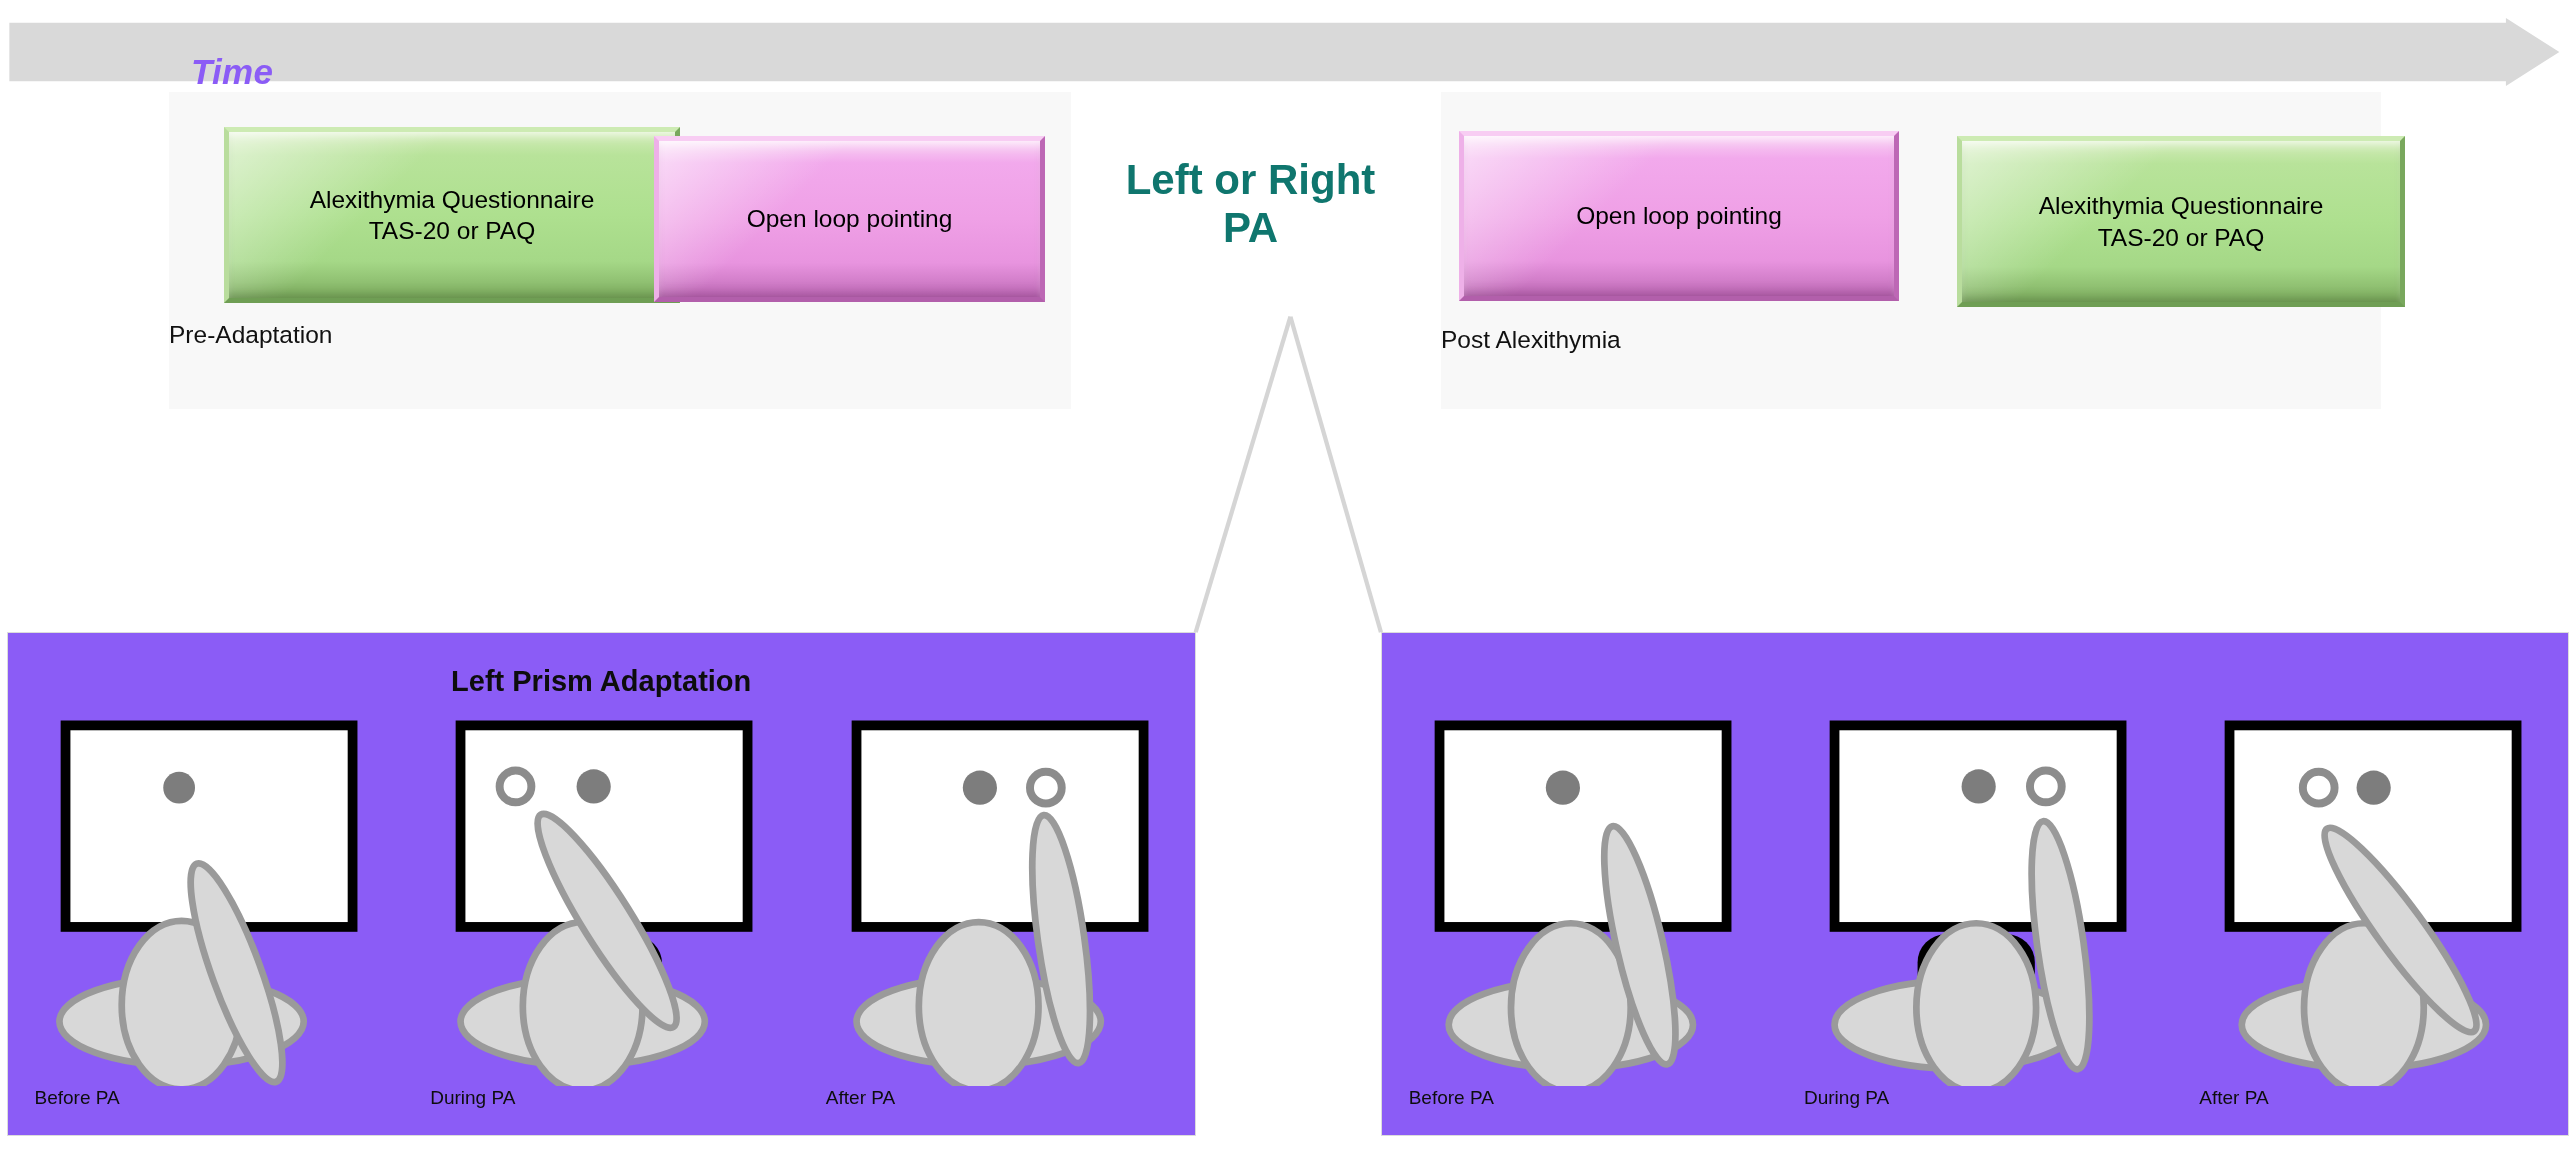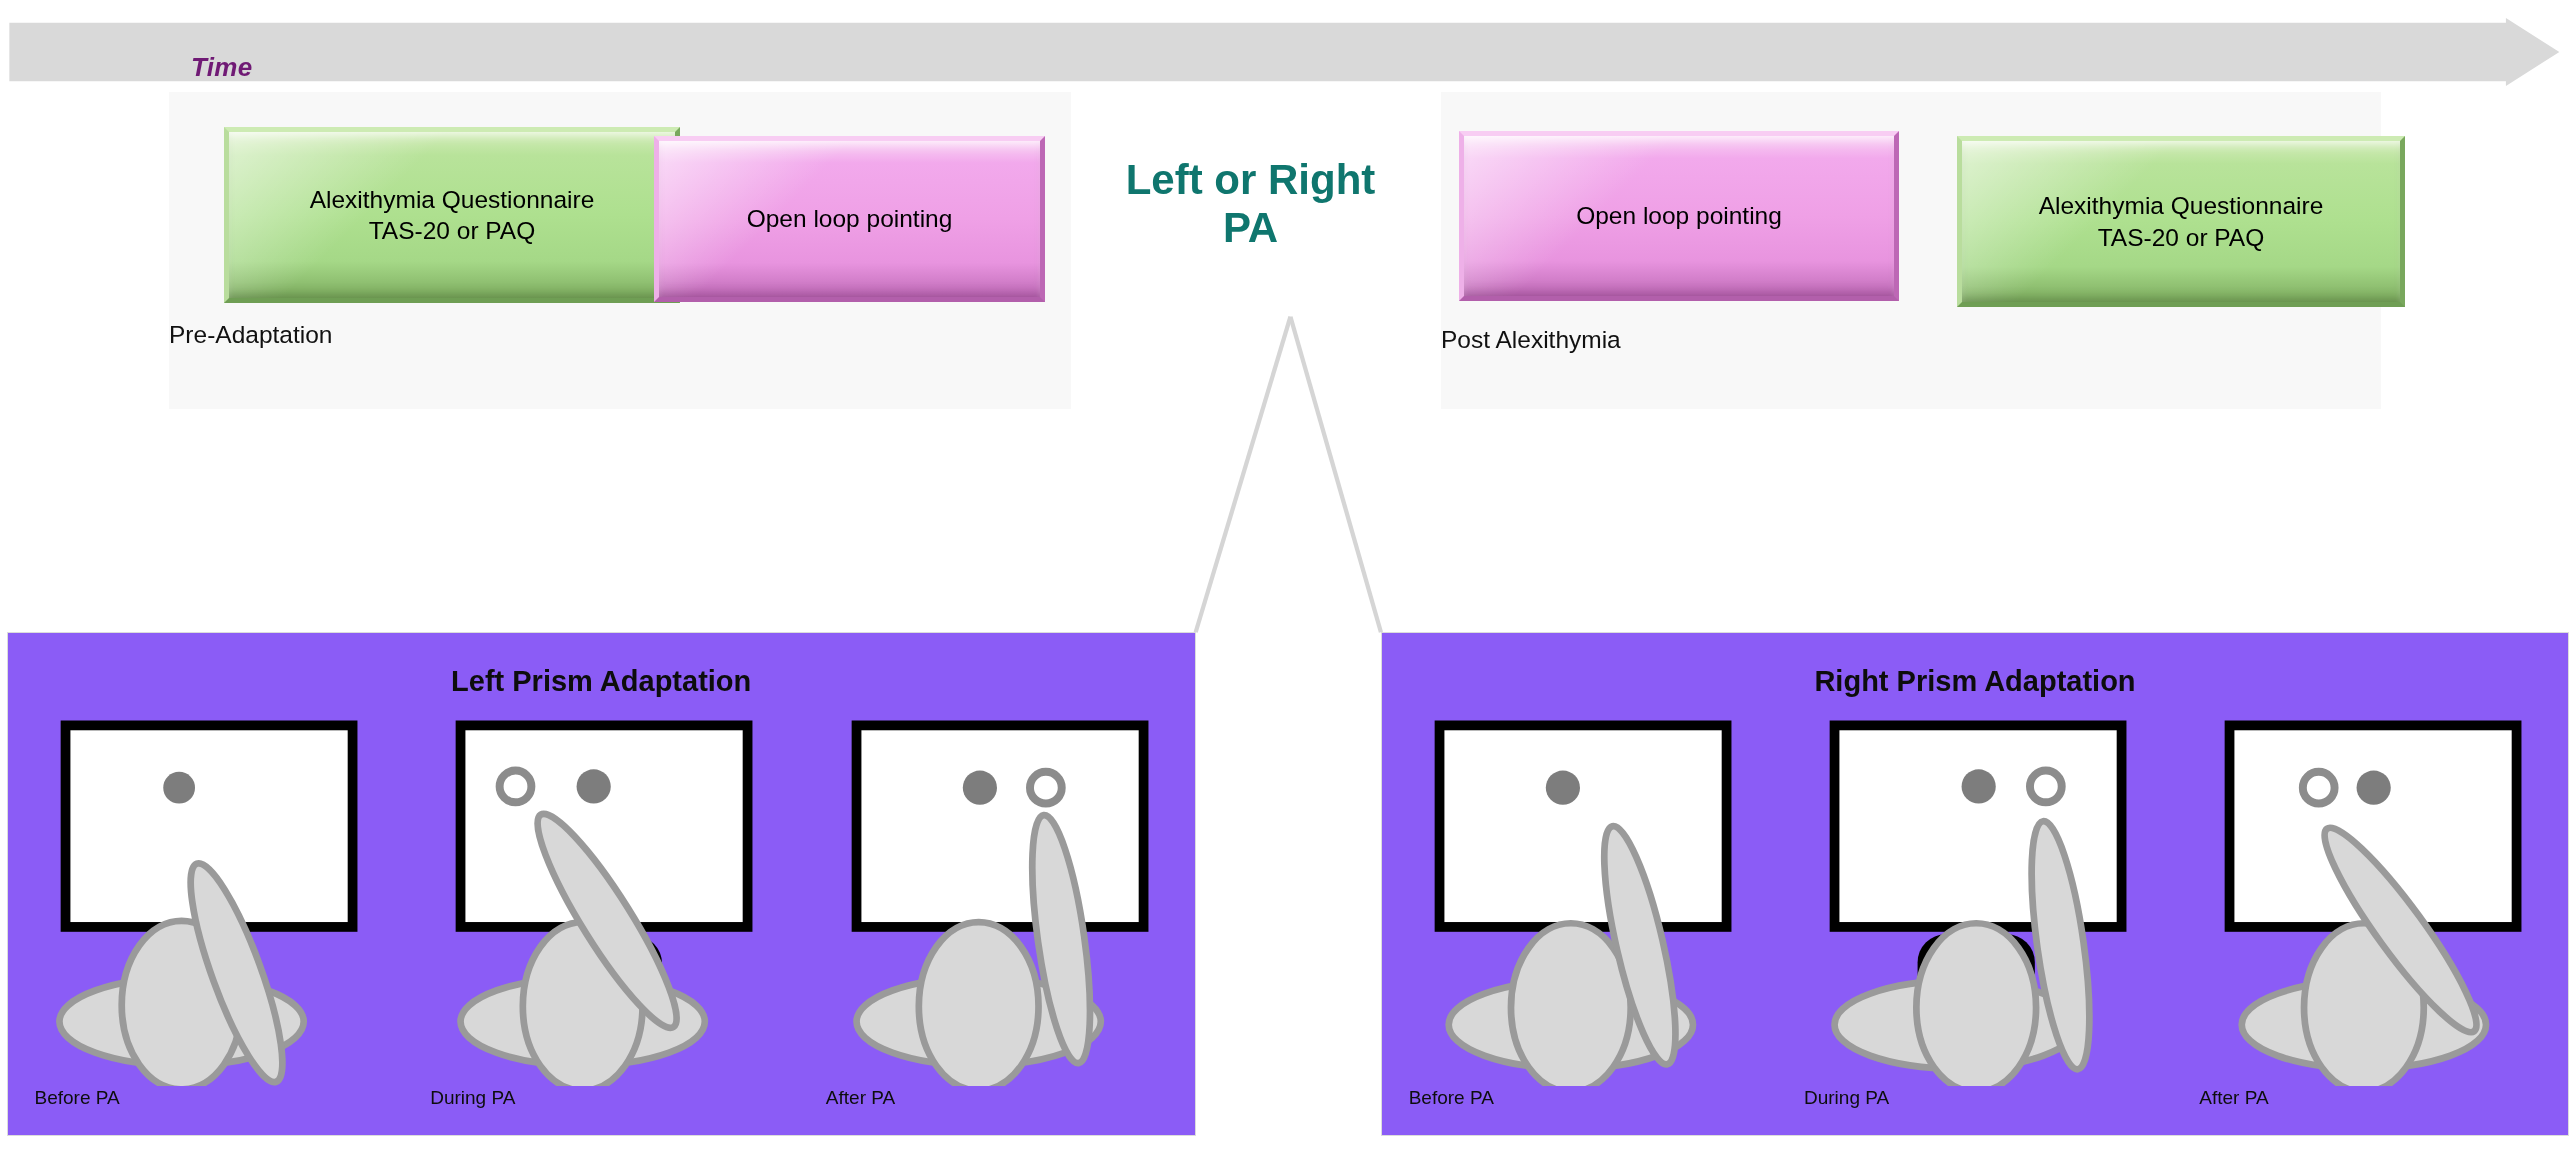--- a/index.html
+++ b/index.html
@@ -3,22 +3,22 @@
 <meta charset="utf-8">
 <title>Prism Adaptation Experimental Protocol</title>
 <style>
   html,body{margin:0;padding:0;background:#ffffff;}
   body{width:2576px;height:1152px;position:relative;overflow:hidden;
        font-family:"Liberation Sans",sans-serif;color:#000;}
 
   
   #time-arrow-wrap{position:absolute;left:0;top:18.3px;width:2576px;height:68px;}
   #time-arrow-svg{position:absolute;left:0;top:0;}
-  #time-label{position:absolute;left:191px;top:34px;font-size:26px;font-style:italic;
-              font-weight:600;letter-spacing:0.3px;color:#701a75;}
+  #time-label{position:absolute;left:191px;top:34px;font-size:35px;font-style:italic;
+              font-weight:600;letter-spacing:0.3px;color:#8b5cf6;}
 
   
   .phase-box{position:absolute;background:#f8f8f8;}
   #pre-phase{left:169px;top:92px;width:902px;height:317px;}
   #post-phase{left:1441px;top:92px;width:940px;height:317px;}
 
   .phase-caption{position:absolute;width:100%;text-align:left;font-size:24.5px;
                  color:#111;font-weight:400;}
   #pre-caption{top:229px;}
   #post-caption{top:234px;}
@@ -176,21 +176,20 @@
   </div>
 
   <div class="scene-labels">
     <div class="scene-label">Before PA</div>
     <div class="scene-label">During PA</div>
     <div class="scene-label">After PA</div>
   </div>
 </div>
 
 <div class="pa-panel" id="panel-right">
-  <div class="panel-title">Right Prism Adaptation</div>
 
   <div class="scenes">
 
     <div class="scene">
       <svg width="342" height="367" viewBox="0 0 560 600">
         <rect x="50" y="10" width="470" height="330" fill="#ffffff" stroke="#000" stroke-width="16"></rect>
         <ellipse cx="265" cy="500" rx="200" ry="72" fill="#d8d8d8" stroke="#9a9a9a" stroke-width="11"></ellipse>
         <ellipse cx="265" cy="472" rx="98" ry="138" fill="#d8d8d8" stroke="#9a9a9a" stroke-width="11"></ellipse>
         <ellipse cx="378" cy="370" rx="38" ry="200" transform="rotate(-13 378 370)" fill="#d8d8d8" stroke="#9a9a9a" stroke-width="11"></ellipse>
         <circle cx="252" cy="112" r="28" fill="#7d7d7d"></circle>

